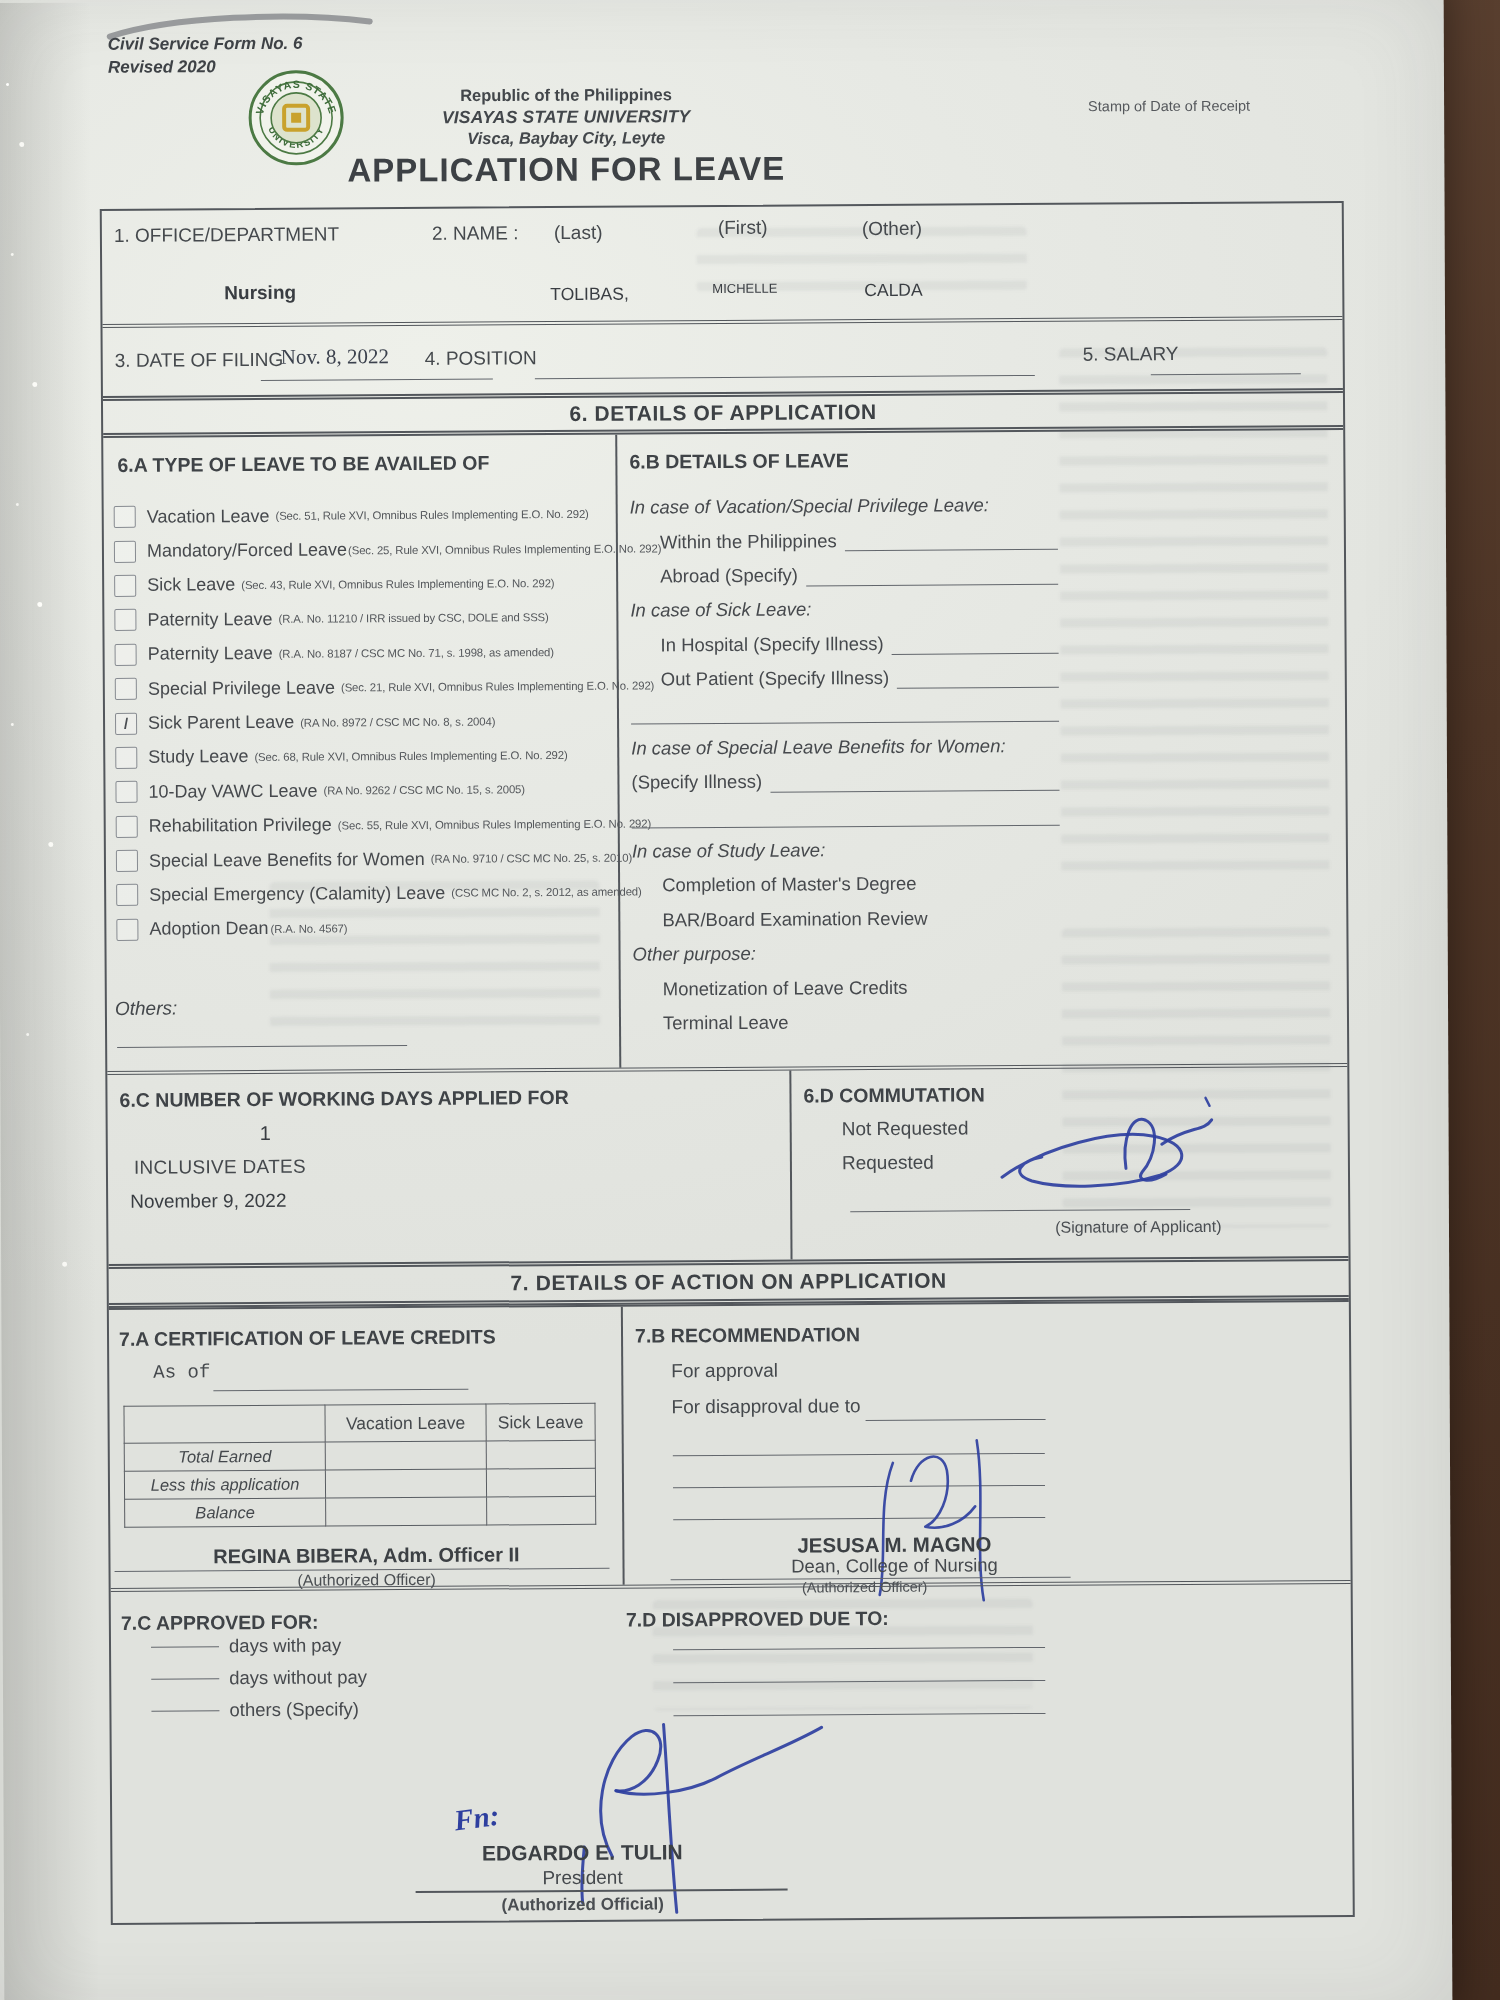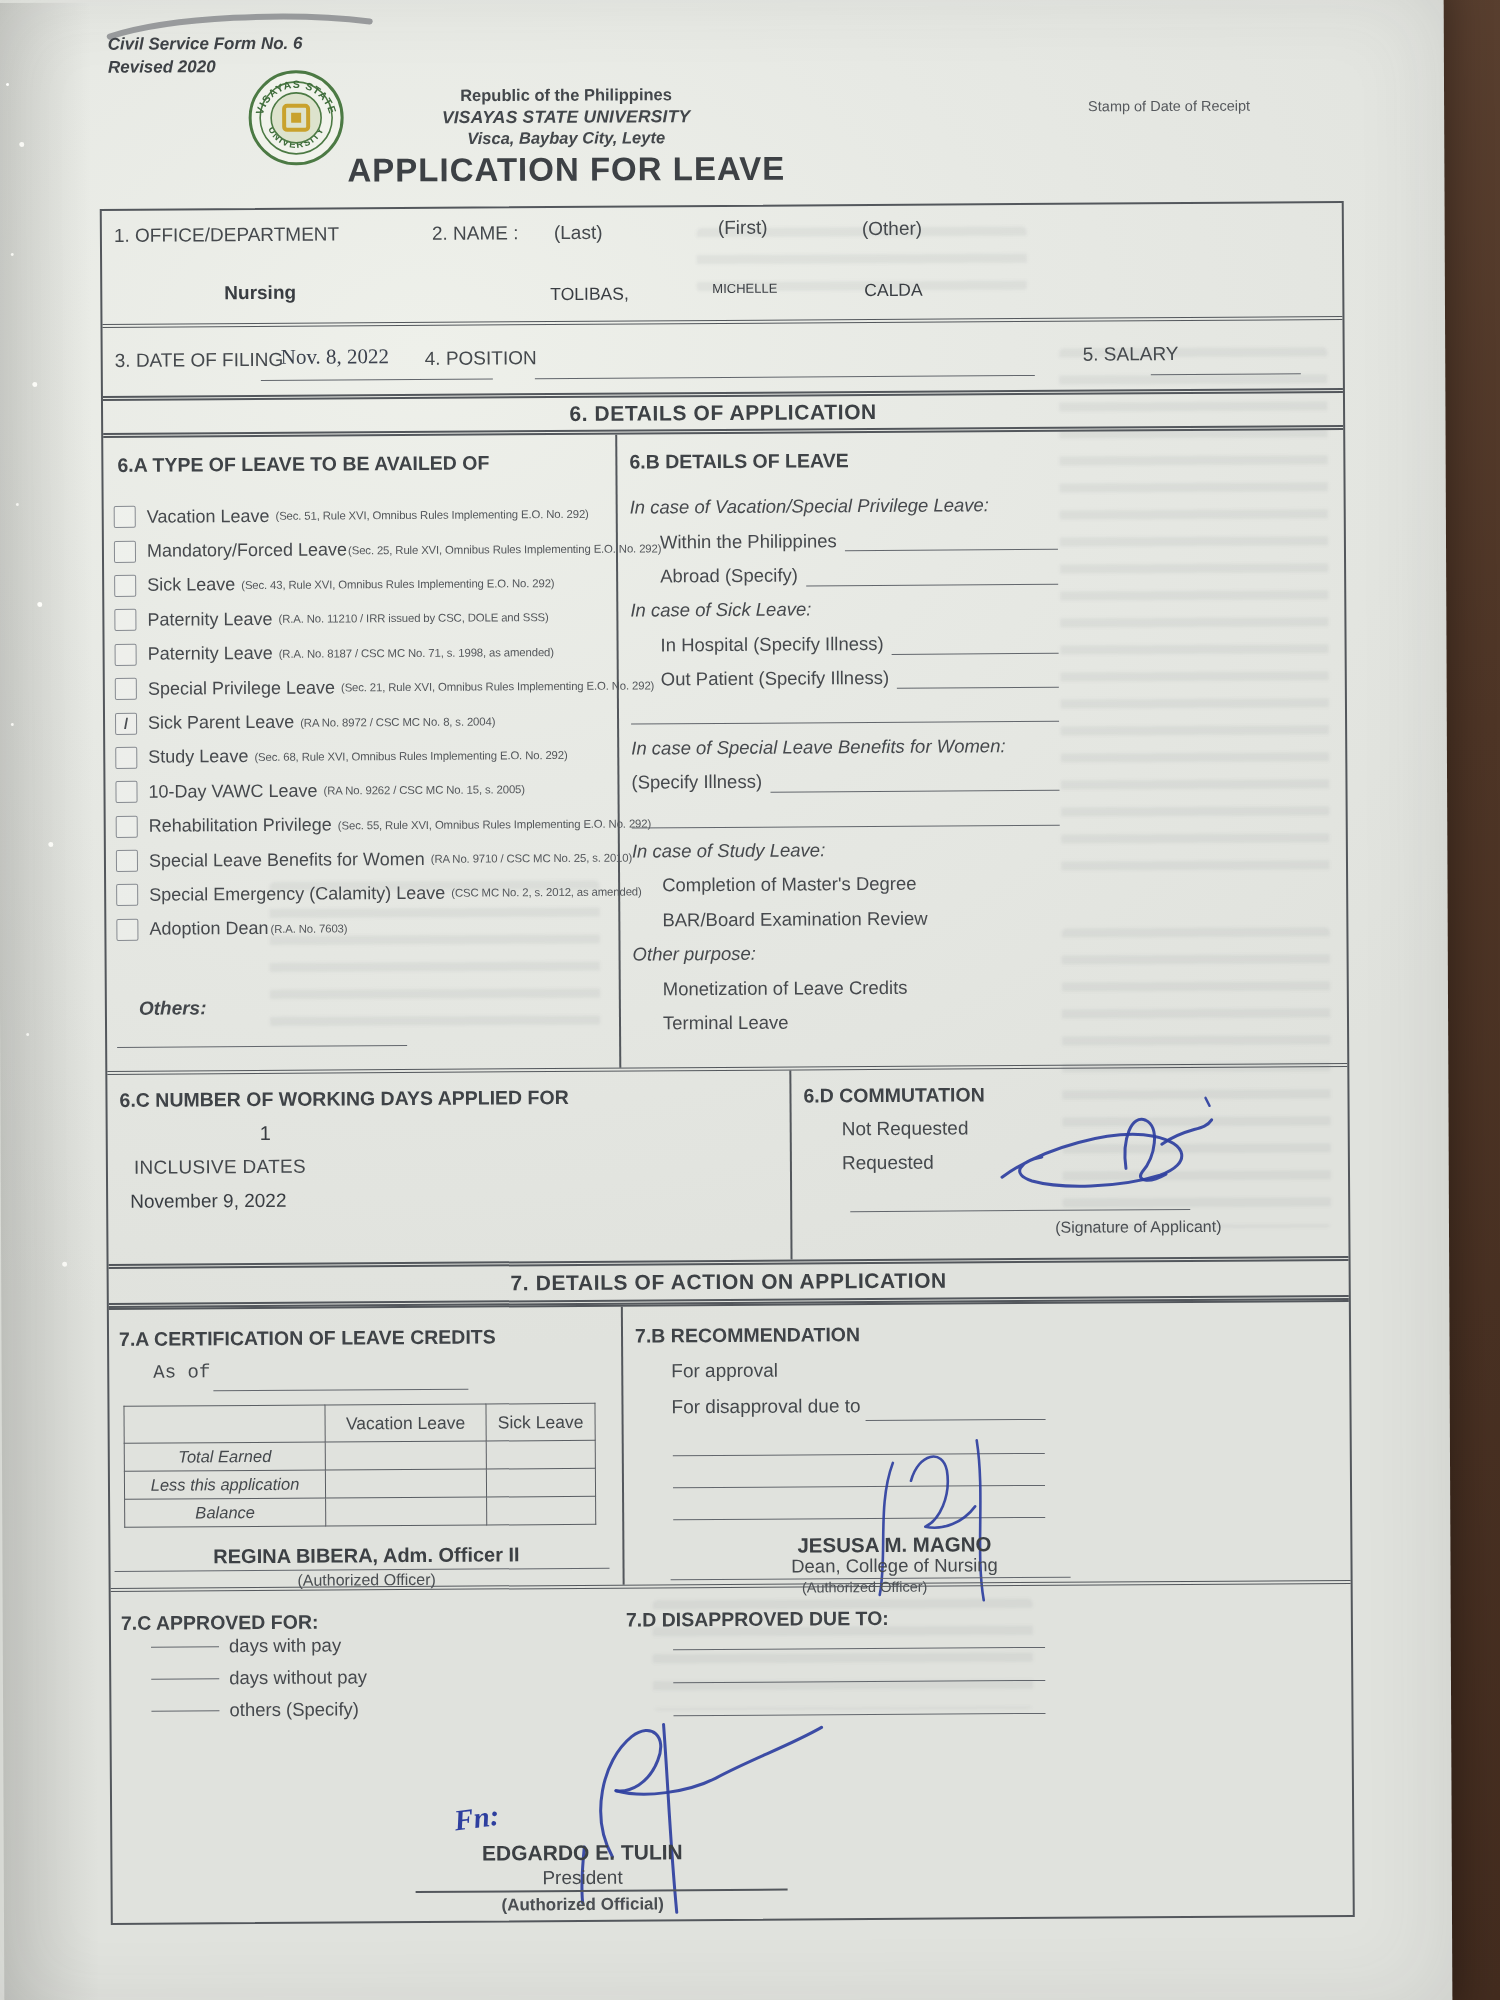--- a/index.html
+++ b/index.html
@@ -227,24 +227,24 @@
                   <span class="cite">(RA No. 9710 / CSC MC No. 25, s. 2010)</span>
                 </div>
               <div class="leave-row">
                   <span class="cbx"></span>
                   <span class="ltype">Special Emergency (Calamity) Leave</span>
                   <span class="cite">(CSC MC No. 2, s. 2012, as amended)</span>
                 </div>
               <div class="leave-row">
                   <span class="cbx"></span>
                   <span class="ltype">Adoption Dean</span>
-                  <span class="cite" style="margin-left:2px;">(R.A. No. 7603)</span>
+                  <span class="cite" style="margin-left:2px;">(R.A. No. 4567)</span>
                 </div>
             </div>
-            <span class="abs others" style="left:32px;top:560px;font-weight:bold;">Others:</span>
+            <span class="abs others" style="left:8px;top:560px;">Others:</span>
             <div class="abs uline" style="left:10px;top:608px;width:290px;"></div>
           </div>
 
           <div class="colB">
             <span class="abs sec-title" style="left:12px;top:16px;">6.B  DETAILS OF LEAVE</span>
             <div class="b-list">
               <div class="b-row">
                   <span class="b-head">In case of Vacation/Special Privilege Leave:</span>
                 </div>
               <div class="b-row">

